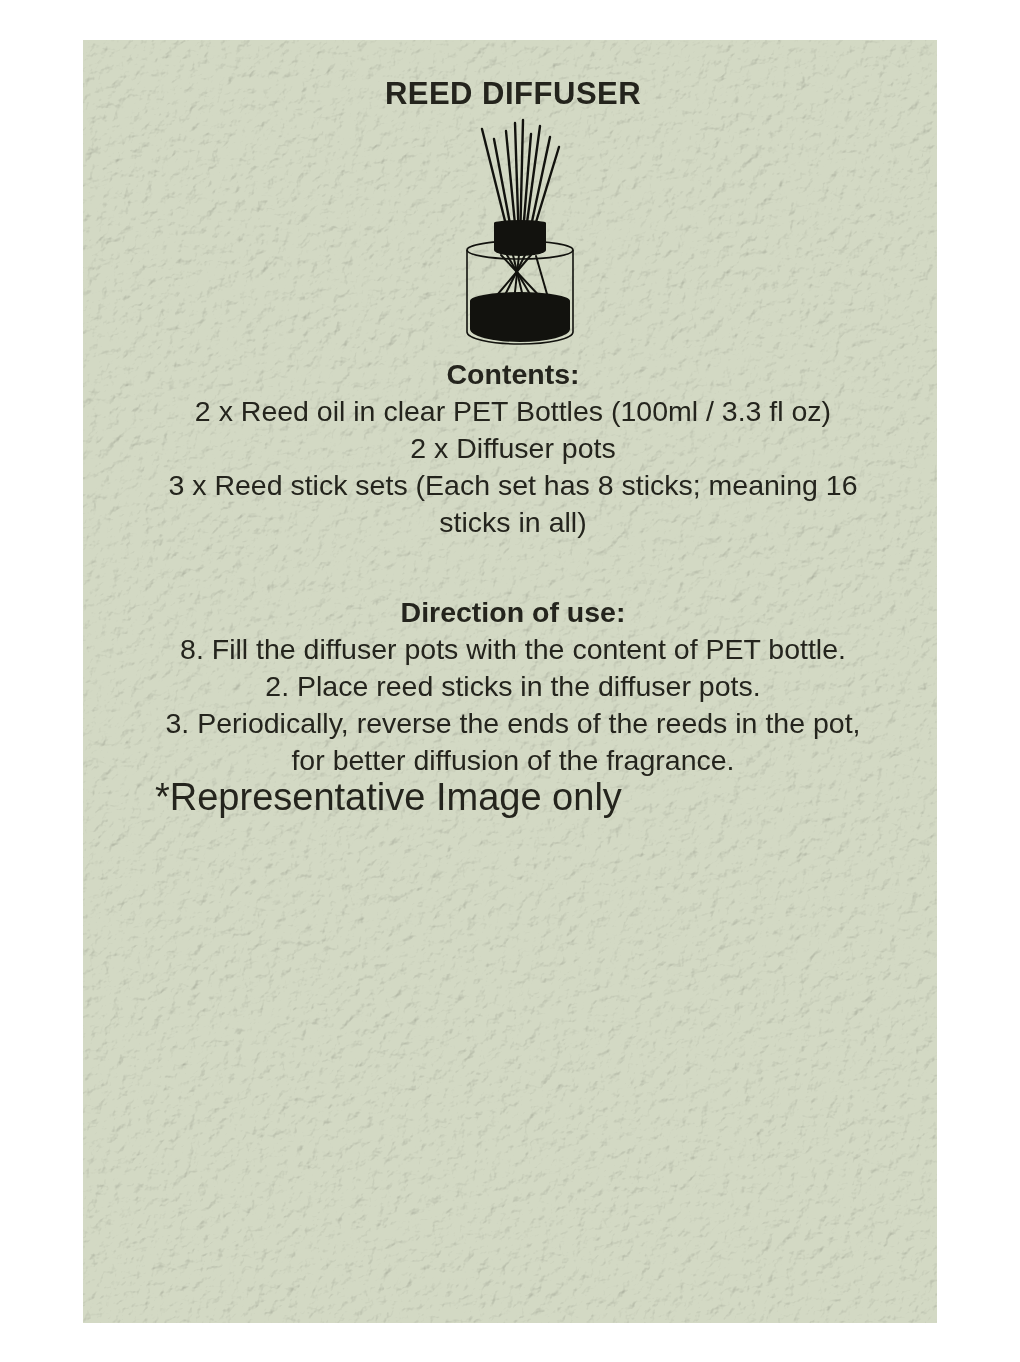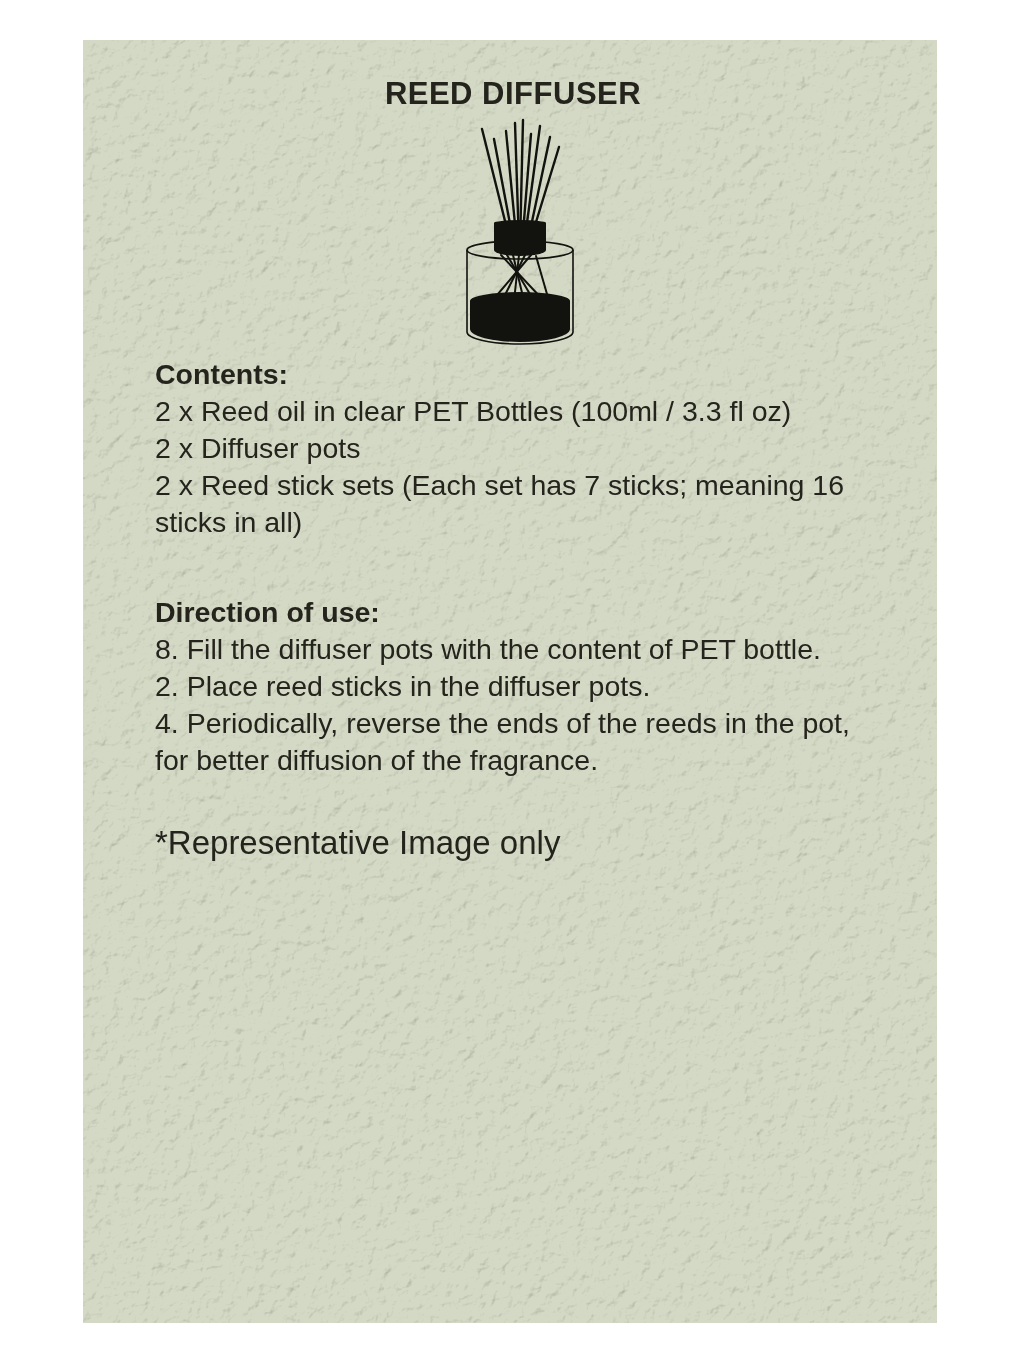--- a/index.html
+++ b/index.html
@@ -47,35 +47,35 @@
     display:block;
     margin:2px auto 4px auto;
     transform:translateX(7px);
   }
   .ink-fill{fill:var(--ink);}
   .ink-stroke{stroke:var(--ink);fill:none;}
   .body-text{
     font-size:28.5px;
     line-height:37px;
     color:var(--text);
+    text-align:center;
   }
   .section-heading{
     font-weight:bold;
     font-size:28.5px;
     line-height:37px;
   }
   .item, .step{
     white-space:pre-wrap;
   }
   .directions{
     margin-top:53px;
   }
   .footnote{
-    margin-top:45px;
-    font-size:33px;
+    font-size:38px;
     line-height:37px;
   }
 </style>
 </head>
 <body>
 
 <div class="page">
   <div class="card">
 
     <svg class="texture" viewBox="0 0 854 1283" preserveAspectRatio="none" aria-hidden="true">
@@ -132,27 +132,27 @@
         <g class="ink-fill">
           <ellipse cx="517" cy="225" rx="26" ry="3"></ellipse>
           <path d="M491,225 L543,225 L543,252 A26,6 0 0 1 491,252 Z"></path>
         </g>
       </svg>
 
       <div class="body-text">
         <div class="section-heading">Contents:</div>
         <div class="item">2 x Reed oil in clear PET Bottles (100ml / 3.3 fl oz)</div>
         <div class="item">2 x Diffuser pots</div>
-        <div class="item">2 x Reed stick sets (Each set has 7 sticks; meaning 16 sticks in all)</div>
+        <div class="item">3 x Reed stick sets (Each set has 8 sticks; meaning 16 sticks in all)</div>
       </div>
 
       <div class="body-text directions">
         <div class="section-heading">Direction of use:</div>
         <div class="step">8. Fill the diffuser pots with the content of PET bottle.</div>
         <div class="step">2. Place reed sticks in the diffuser pots.</div>
-        <div class="step">4. Periodically, reverse the ends of the reeds in the pot, for better diffusion of the fragrance.</div>
+        <div class="step">3. Periodically, reverse the ends of the reeds in the pot, for better diffusion of the fragrance.</div>
       </div>
 
       <div class="footnote">*Representative Image only</div>
 
     </div>
   </div>
 </div>
 
 </body></html>

